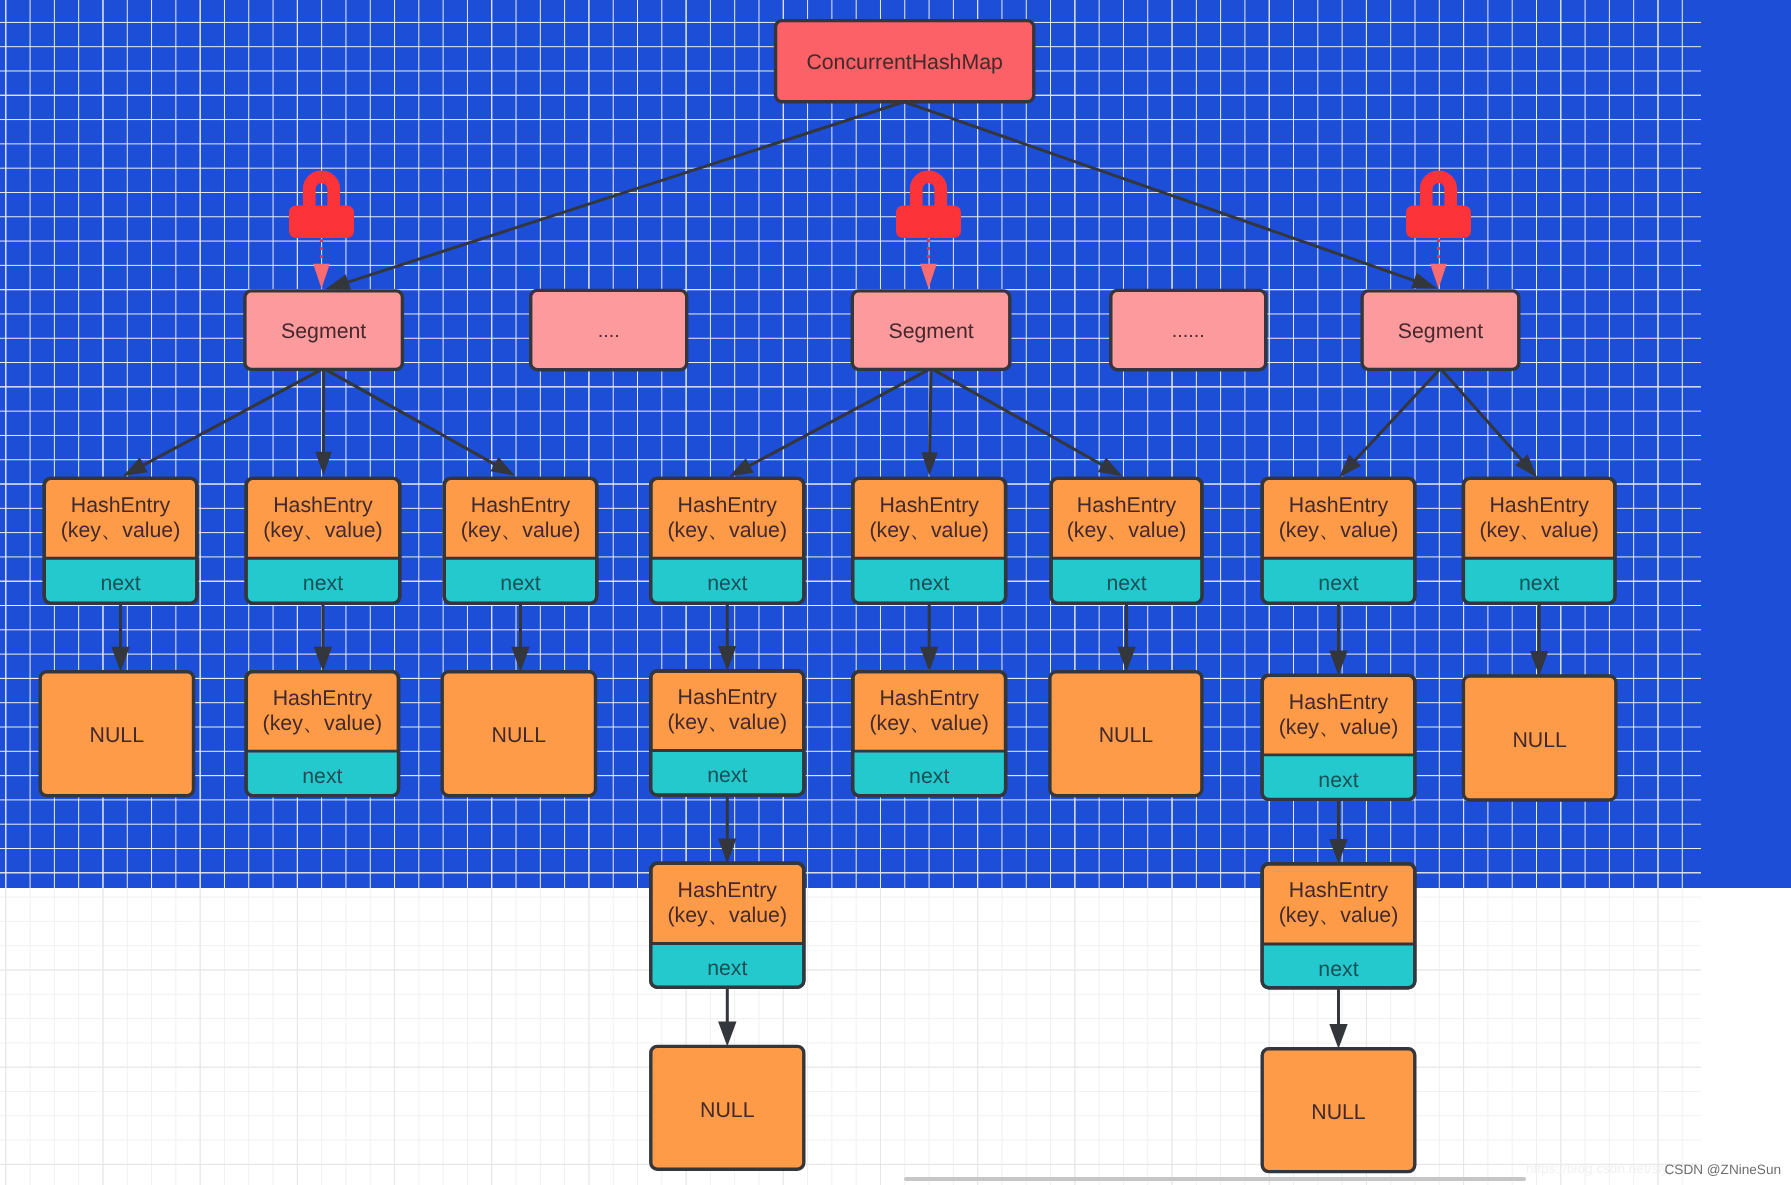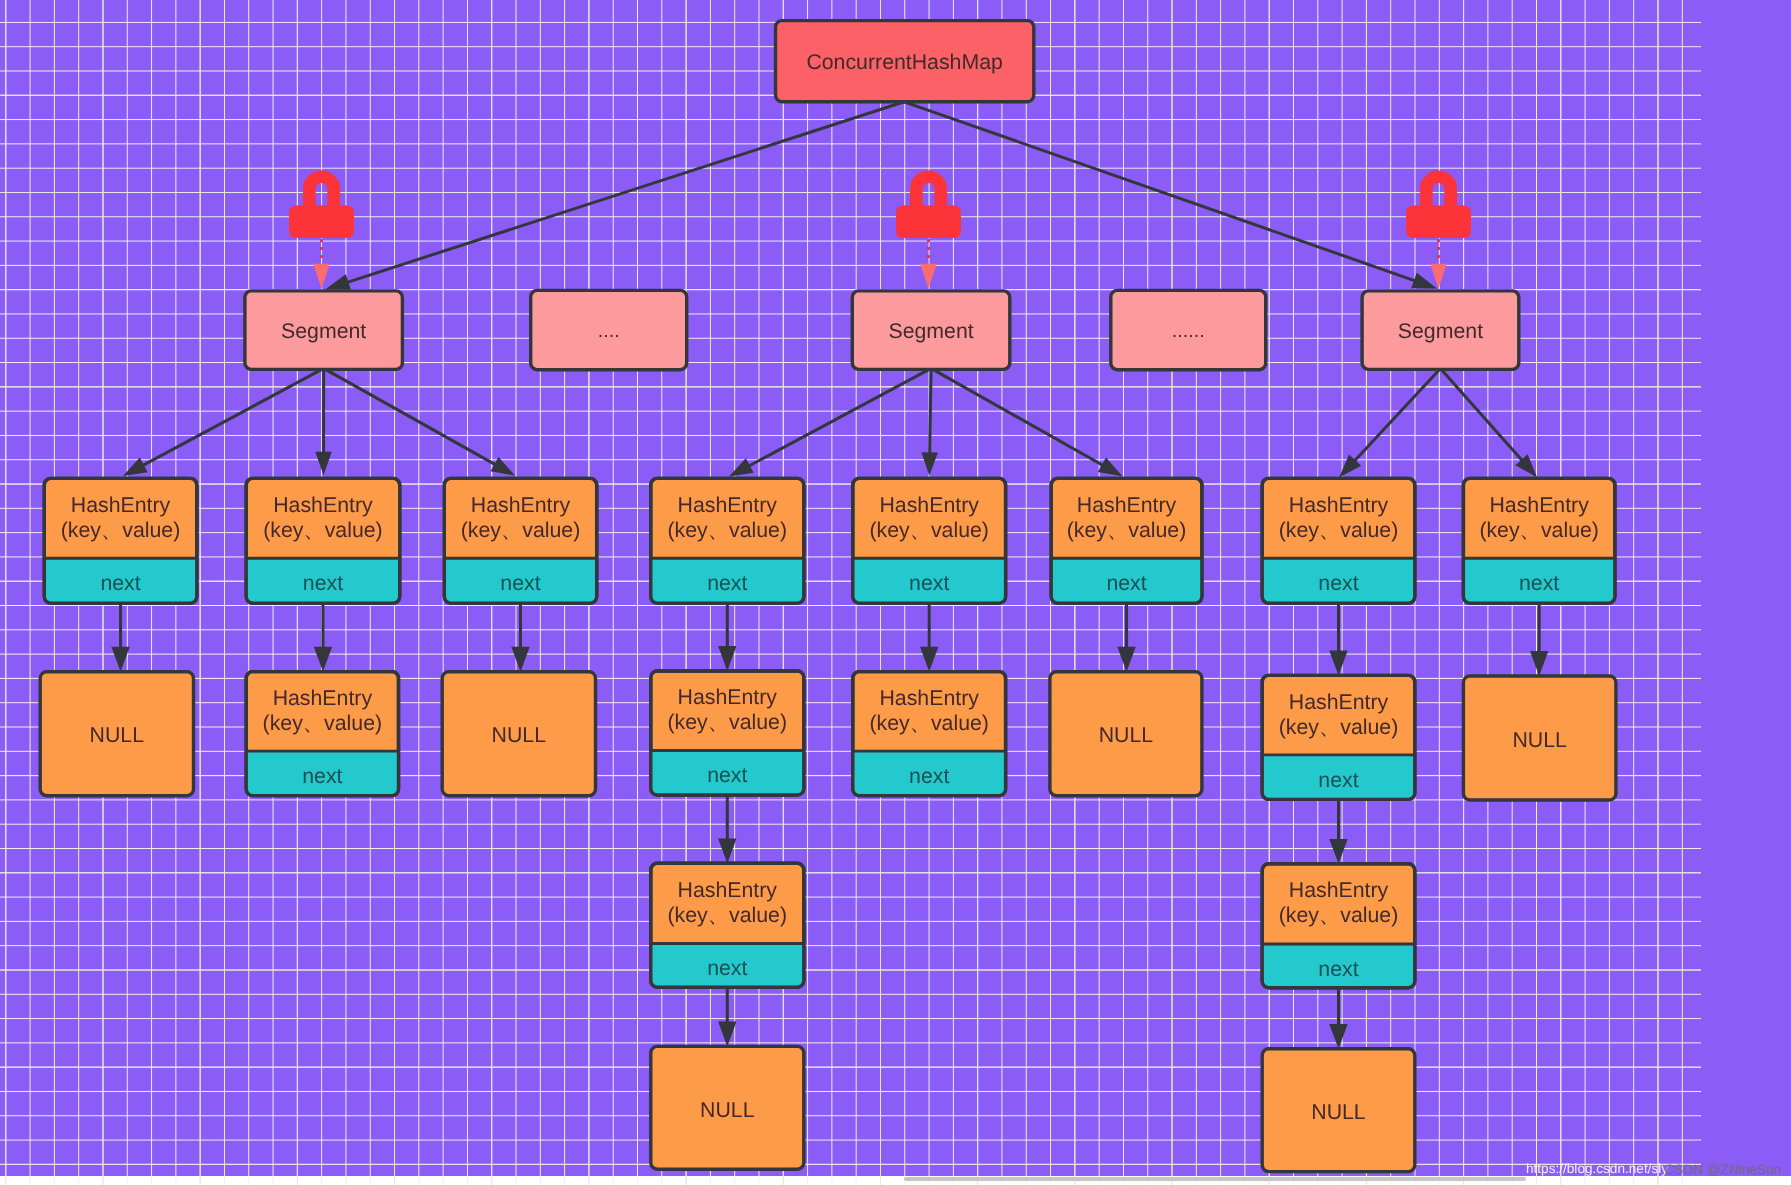--- a/index.html
+++ b/index.html
@@ -1,19 +1,19 @@
 <!DOCTYPE html>
 <html><head>
 <meta charset="utf-8">
 <title>ConcurrentHashMap Segment Diagram</title>
 <style>
   html,body{margin:0;padding:0;background:#ffffff;}
   body{width:1791px;height:1185px;overflow:hidden;
        font-family:"Liberation Sans","DejaVu Sans",sans-serif;}
-  #canvas{position:relative;width:1791px;height:1176px;background:#8b5cf6;}
+  #canvas{position:relative;width:1791px;height:888px;background:#1d4ed8;}
   #grid{position:absolute;left:0;top:0;width:1701px;height:1185px;
         background-image:
           linear-gradient(to right, #e6e6e6 1.2px, transparent 1.2px),
           linear-gradient(to bottom, #e6e6e6 1.2px, transparent 1.2px),
           linear-gradient(to right, #f0f0f0 1px, transparent 1px),
           linear-gradient(to bottom, #f0f0f0 1px, transparent 1px);
         background-size: 97.2px 97.2px, 97.2px 97.2px, 24.3px 24.3px, 24.3px 24.3px;
         background-position: 5.3px -2.4px, 5.3px -2.4px, 5.3px -2.4px, 5.3px -2.4px;}
   #diagram{position:absolute;left:0;top:0;}
   #diagram text{text-rendering:geometricPrecision;}

